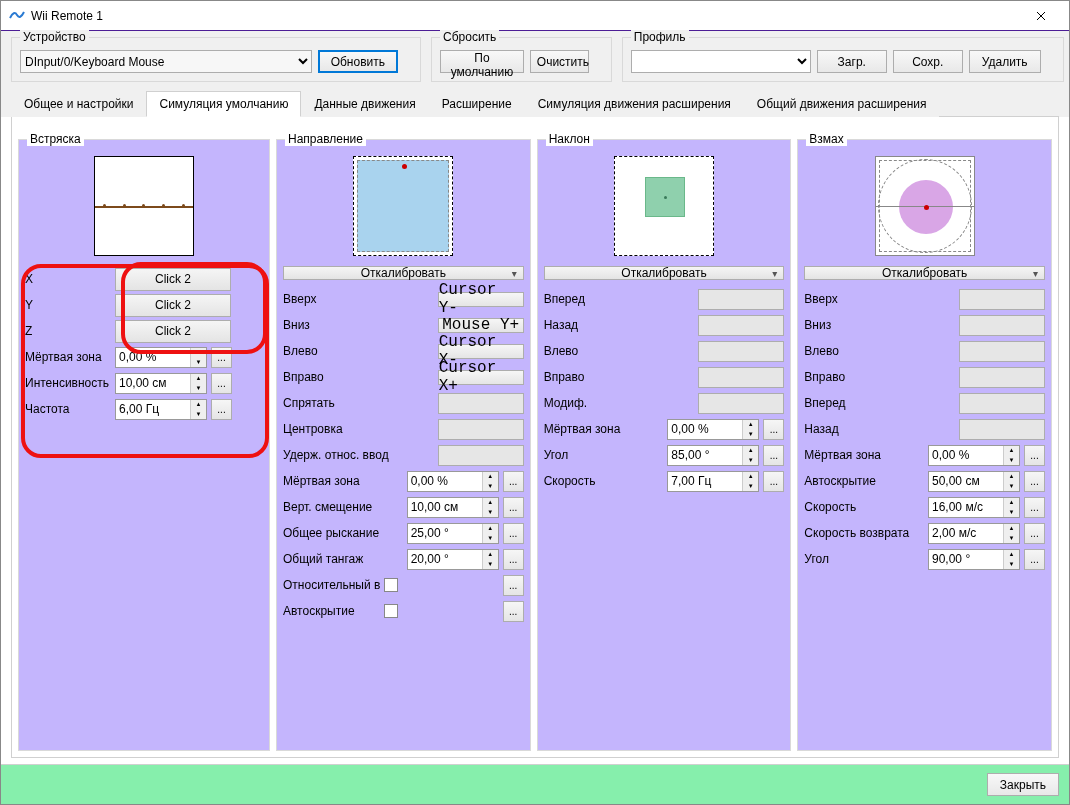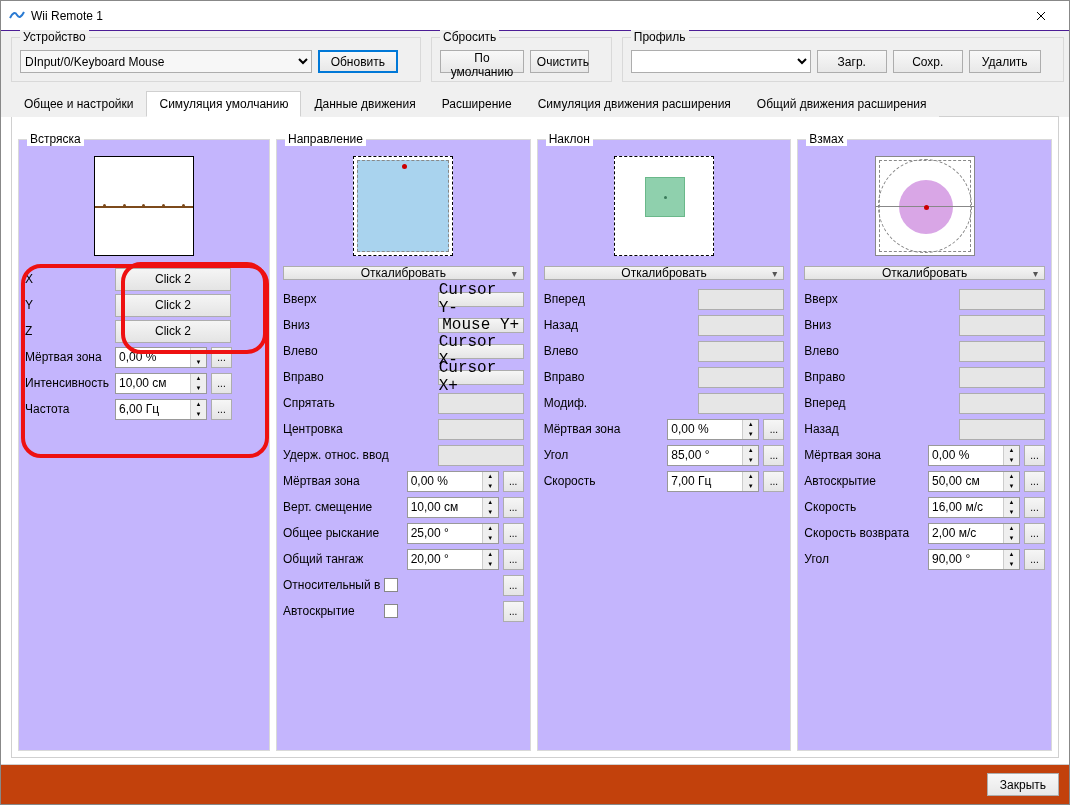--- a/index.html
+++ b/index.html
@@ -268,21 +268,21 @@
   }
   .shake .row .lbl { width:86px; flex:0 0 86px; }
   .red-highlight {
     position:absolute;
     border:4px solid #e11;
     border-radius:20px;
     pointer-events:none;
   }
 
   .footer {
-    background:#c2410c;
+    background:#86efac;
     border-top:1px solid #d0d0d0;
     padding:8px 10px;
     display:flex;
     justify-content:flex-end;
   }
 </style>
 </head>
 <body>
 
 <div class="window">

